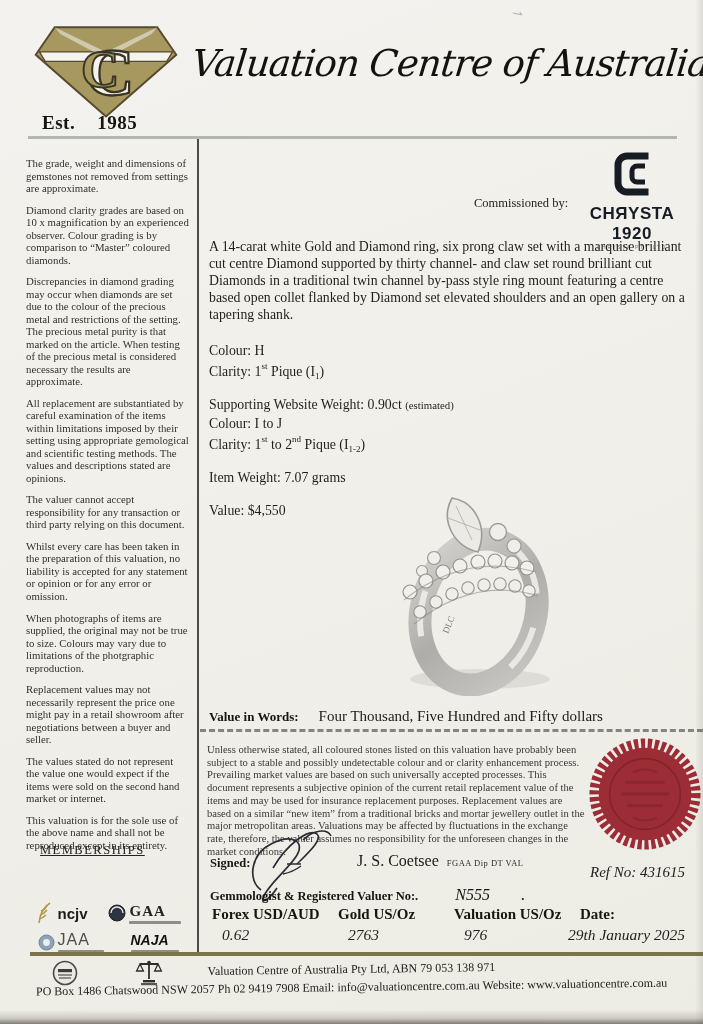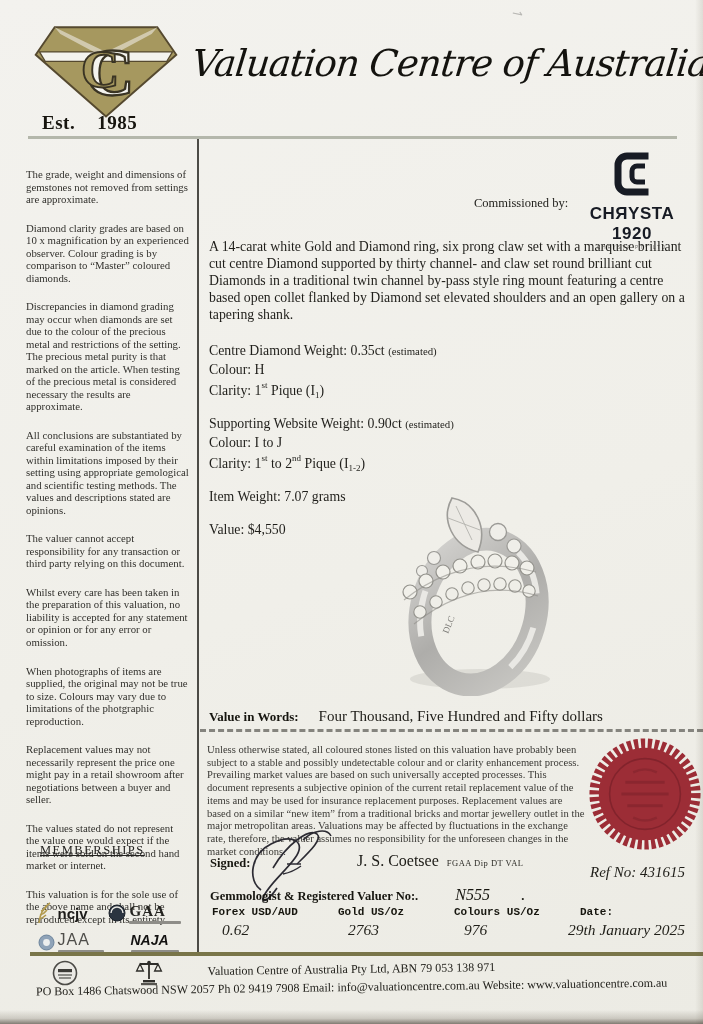--- a/index.html
+++ b/index.html
@@ -22,21 +22,21 @@
     position:absolute;left:192px;top:42px;width:496px;text-align:center;
     font-family:"DejaVu Serif",serif;font-style:italic;font-size:37px;
     transform:skewX(-6deg);white-space:nowrap;color:#14130f;letter-spacing:-1px;
   }
   .scan-mark{position:absolute;left:512px;top:6px;color:#b9b8b4;font-size:13px;transform:rotate(12deg);}
   .header-rule{position:absolute;left:28px;right:26px;top:136px;height:3px;background:#b4b7ab;}
   .divider-v{position:absolute;left:197px;top:139px;height:816px;width:2px;background:#4c4b46;}
 
   
   .sidebar{position:absolute;left:26px;top:152px;width:163px;font-size:10.8px;line-height:1.16;color:#32312d;}
-  .sidebar p{margin:16px 0 9px 0;}
+  .sidebar p{margin:5px 0 9px 0;}
   .memberships-h{position:absolute;left:40px;top:843px;font-size:12.5px;letter-spacing:1.5px;color:#232220;
     text-decoration:underline;text-align:right;}
   .member-grid{position:absolute;left:24px;top:864px;width:168px;margin-top:37px;}
   .member-row{display:flex;justify-content:space-around;align-items:center;margin-bottom:6px;}
   .member{display:flex;align-items:center;gap:3px;}
   .m-ncjv{font-family:"Liberation Sans",sans-serif;font-weight:bold;font-size:15px;color:#1c1b19;}
   .m-gaa{font-size:15px;font-weight:bold;letter-spacing:1px;color:#24231f;}
   .m-jaa{font-size:16px;letter-spacing:1px;color:#4f4e4a;font-family:"Liberation Sans",sans-serif;}
   .m-naja{font-family:"Liberation Sans",sans-serif;font-weight:bold;font-style:italic;font-size:14px;color:#141312;}
   .tinybar{display:block;height:3px;background:#8e8d88;margin-top:1px;border-radius:1px;}
@@ -70,21 +70,21 @@
   .sig{position:absolute;left:243px;top:824px;width:112px;height:84px;}
   .signer{position:absolute;left:357px;top:852px;font-size:16px;color:#1b1a15;}
   .signer .cred{font-size:8.5px;letter-spacing:.5px;margin-left:4px;color:#2c2b26;}
   .refno{position:absolute;left:590px;top:864px;font-style:italic;font-size:15px;color:#1f1e19;white-space:nowrap;}
   .valuer-line{position:absolute;left:210px;top:886px;font-weight:bold;font-size:12.5px;color:#16150f;}
   .valuer-line .no{font-weight:normal;font-style:italic;font-size:16px;margin-left:34px;margin-top:48px;}
   .valuer-line .dot{font-weight:bold;margin-left:28px;}
 
   .rates{position:absolute;left:212px;top:906px;width:486px;display:flex;}
   .rate-col{flex:0 0 auto;}
-  .rate-col .r-lbl{font-weight:bold;font-size:11px;color:#17160f;font-family:Liberation Mono, monospace;}
+  .rate-col .r-lbl{font-weight:bold;font-size:15px;color:#17160f;}
   .rate-col .r-val{font-style:italic;font-size:15.5px;margin-top:3px;margin-left:10px;color:#201f19;}
   .rc0{width:126px;} .rc1{width:116px;} .rc2{width:126px;} .rc3{width:118px;}
 
   .olive-rule{position:absolute;left:30px;right:0;top:952px;height:4px;background:#797549;}
   .footer{position:absolute;left:0;right:0;top:960px;text-align:center;transform:rotate(-0.8deg);color:#23221d;}
   .footer .f1{font-size:12px;margin-top:2px;}
   .footer .f2{font-size:12px;margin-top:3px;}
 </style>
 </head>
 <body>
@@ -103,21 +103,21 @@
   </div>
   <div class="doc-title">Valuation Centre of Australia</div>
   <div class="scan-mark">⇀</div>
   <div class="header-rule"></div>
   <div class="divider-v"></div>
 
   <div class="sidebar">
     <p>The grade, weight and dimensions of gemstones not removed from settings are approximate.</p>
     <p>Diamond clarity grades are based on 10 x magnification by an experienced observer. Colour grading is by comparison to “Master” coloured diamonds.</p>
     <p>Discrepancies in diamond grading may occur when diamonds are set due to the colour of the precious metal and restrictions of the setting. The precious metal purity is that marked on the article. When testing of the precious metal is considered necessary the results are approximate.</p>
-    <p>All conclusions are substantiated by careful examination of the items within limitations imposed by their setting using appropriate gemological and scientific testing methods. The values and descriptions stated are opinions.</p>
+    <p>All replacement are substantiated by careful examination of the items within limitations imposed by their setting using appropriate gemological and scientific testing methods. The values and descriptions stated are opinions.</p>
     <p>The valuer cannot accept responsibility for any transaction or third party relying on this document.</p>
     <p>Whilst every care has been taken in the preparation of this valuation, no liability is accepted for any statement or opinion or for any error or omission.</p>
     <p>When photographs of items are supplied, the original may not be true to size. Colours may vary due to limitations of the photgraphic reproduction.</p>
     <p>Replacement values may not necessarily represent the price one might pay in a retail showroom after negotiations between a buyer and seller.</p>
     <p>The values stated do not represent the value one would expect if the items were sold on the second hand market or internet.</p>
     <p>This valuation is for the sole use of the above name and shall not be reproduced except in its entirety.</p>
   </div>
 
   <div class="memberships-h">MEMBERSHIPS</div>
 
@@ -186,21 +186,20 @@
       <path d="M34 16 h-8 a5 5 0 0 0 -5 5 v6 a5 5 0 0 0 5 5 h8" fill="none" stroke="#171b24" stroke-width="5"></path>
     </svg>
     <div class="brand">CHЯYSTA 1920</div>
     <div class="sub">CHRYSTA PTY LTD</div>
   </div>
 
   <div class="description">A 14-carat white Gold and Diamond ring, six prong claw set with a marquise brilliant cut centre Diamond supported by thirty channel- and claw set round brilliant cut Diamonds in a traditional twin channel by-pass style ring mount featuring a centre based open collet flanked by Diamond set elevated shoulders and an open gallery on a tapering shank.</div>
 
   <div class="specs">
     <div class="group">
-      <div><span>Centre Diamond Weight:</span><span> 0.35ct </span><span class="note">(estimated)</span></div>
       <div>Colour: H</div>
       <div><span>Clarity: 1</span><sup>st</sup><span> Pique (I</span><sub>1</sub><span>)</span></div>
     </div>
     <div class="group">
       <div><span>Supporting Website Weight:</span><span> 0.90ct </span><span class="note">(estimated)</span></div>
       <div>Colour: I to J</div>
       <div><span>Clarity: 1</span><sup>st</sup><span> to 2</span><sup>nd</sup><span> Pique (I</span><sub>1-2</sub><span>)</span></div>
     </div>
     <div class="group">Item Weight: 7.07 grams</div>
     <div class="group">Value: $4,550</div>
@@ -295,21 +294,21 @@
   <div class="rates">
     <div class="rate-col rc0">
       <div class="r-lbl">Forex USD/AUD</div>
       <div class="r-val">0.62</div>
     </div>
     <div class="rate-col rc1">
       <div class="r-lbl">Gold US/Oz</div>
       <div class="r-val">2763</div>
     </div>
     <div class="rate-col rc2">
-      <div class="r-lbl">Colours US/Oz</div>
+      <div class="r-lbl">Valuation US/Oz</div>
       <div class="r-val">976</div>
     </div>
     <div class="rate-col rc3">
       <div class="r-lbl">Date:</div>
       <div class="r-val" style="margin-left:-12px">29th January 2025</div>
     </div>
   </div>
 
   <div class="olive-rule"></div>
 

